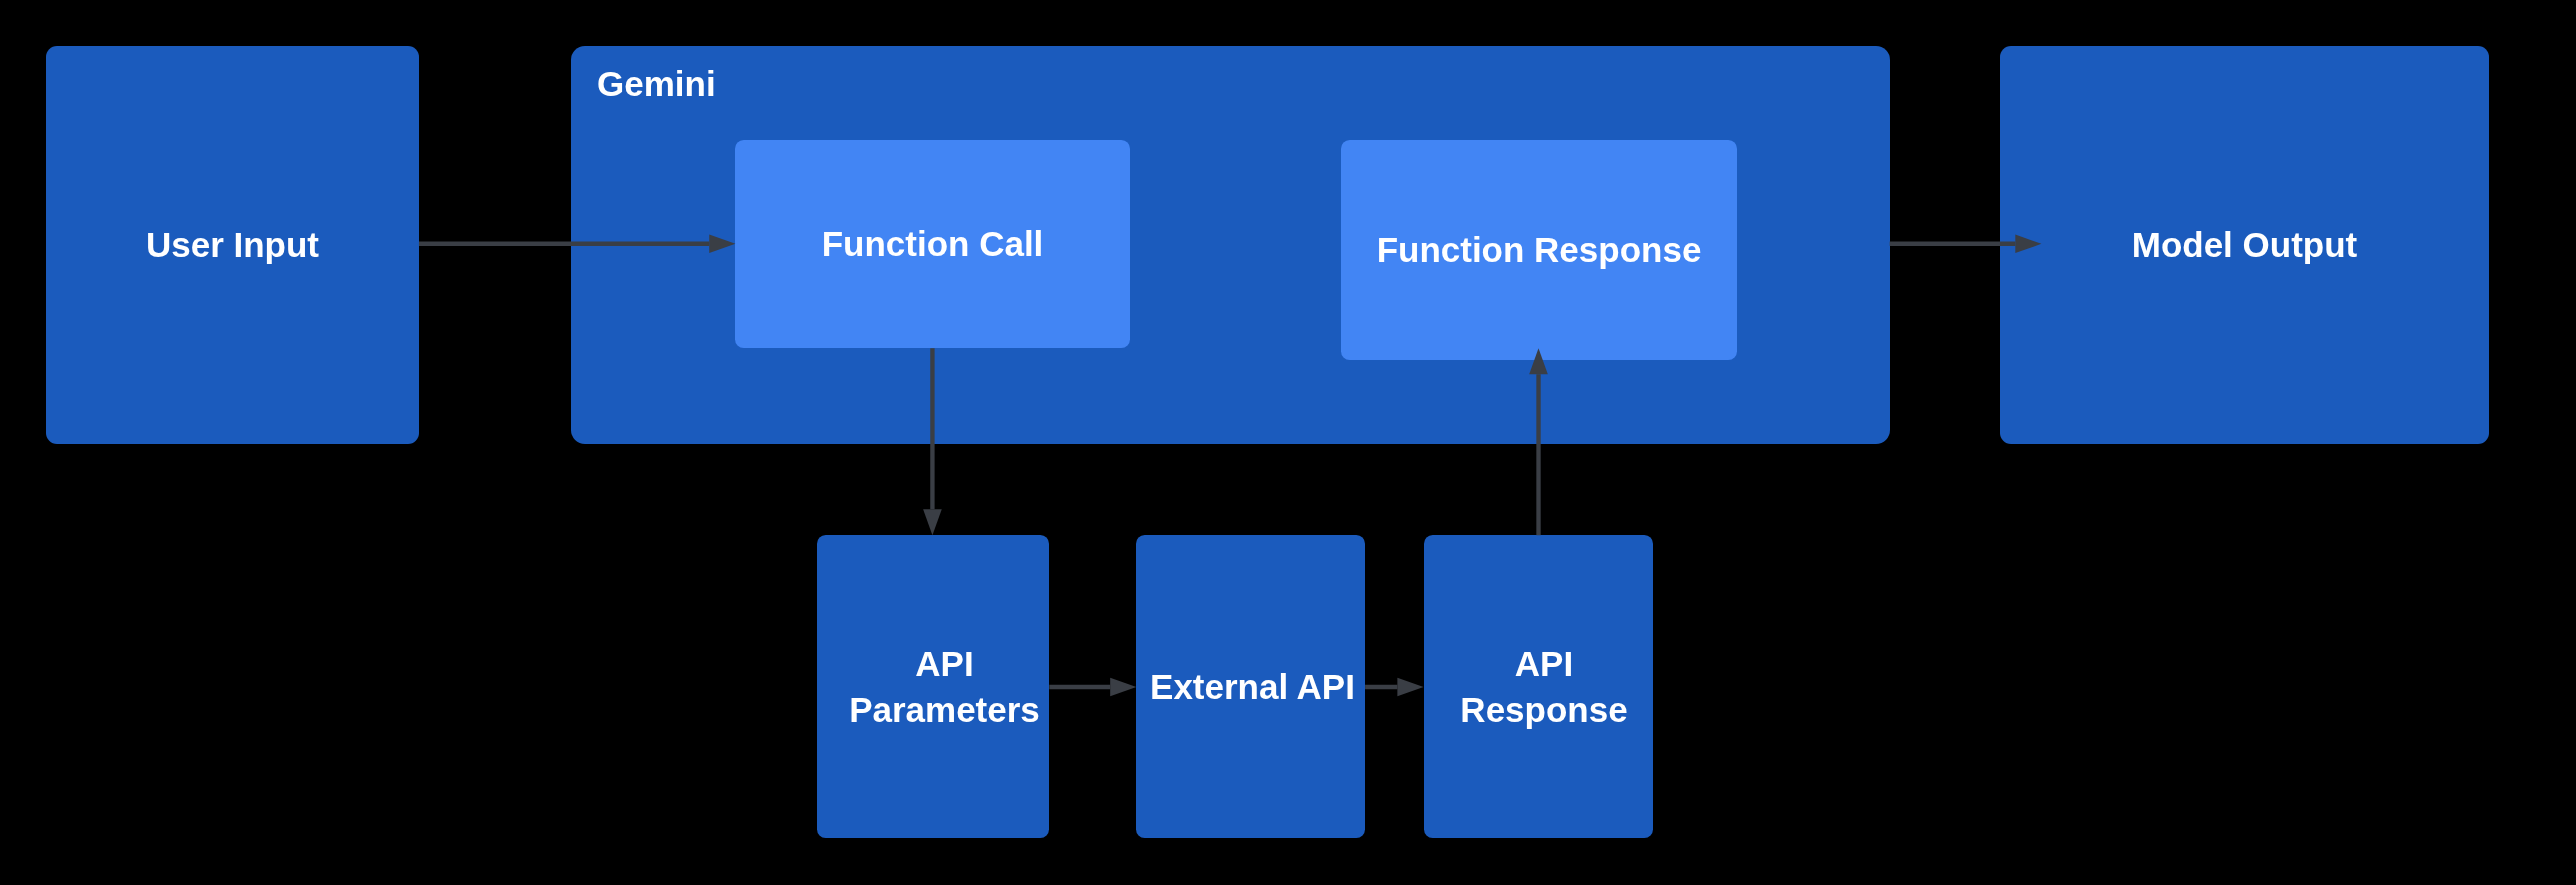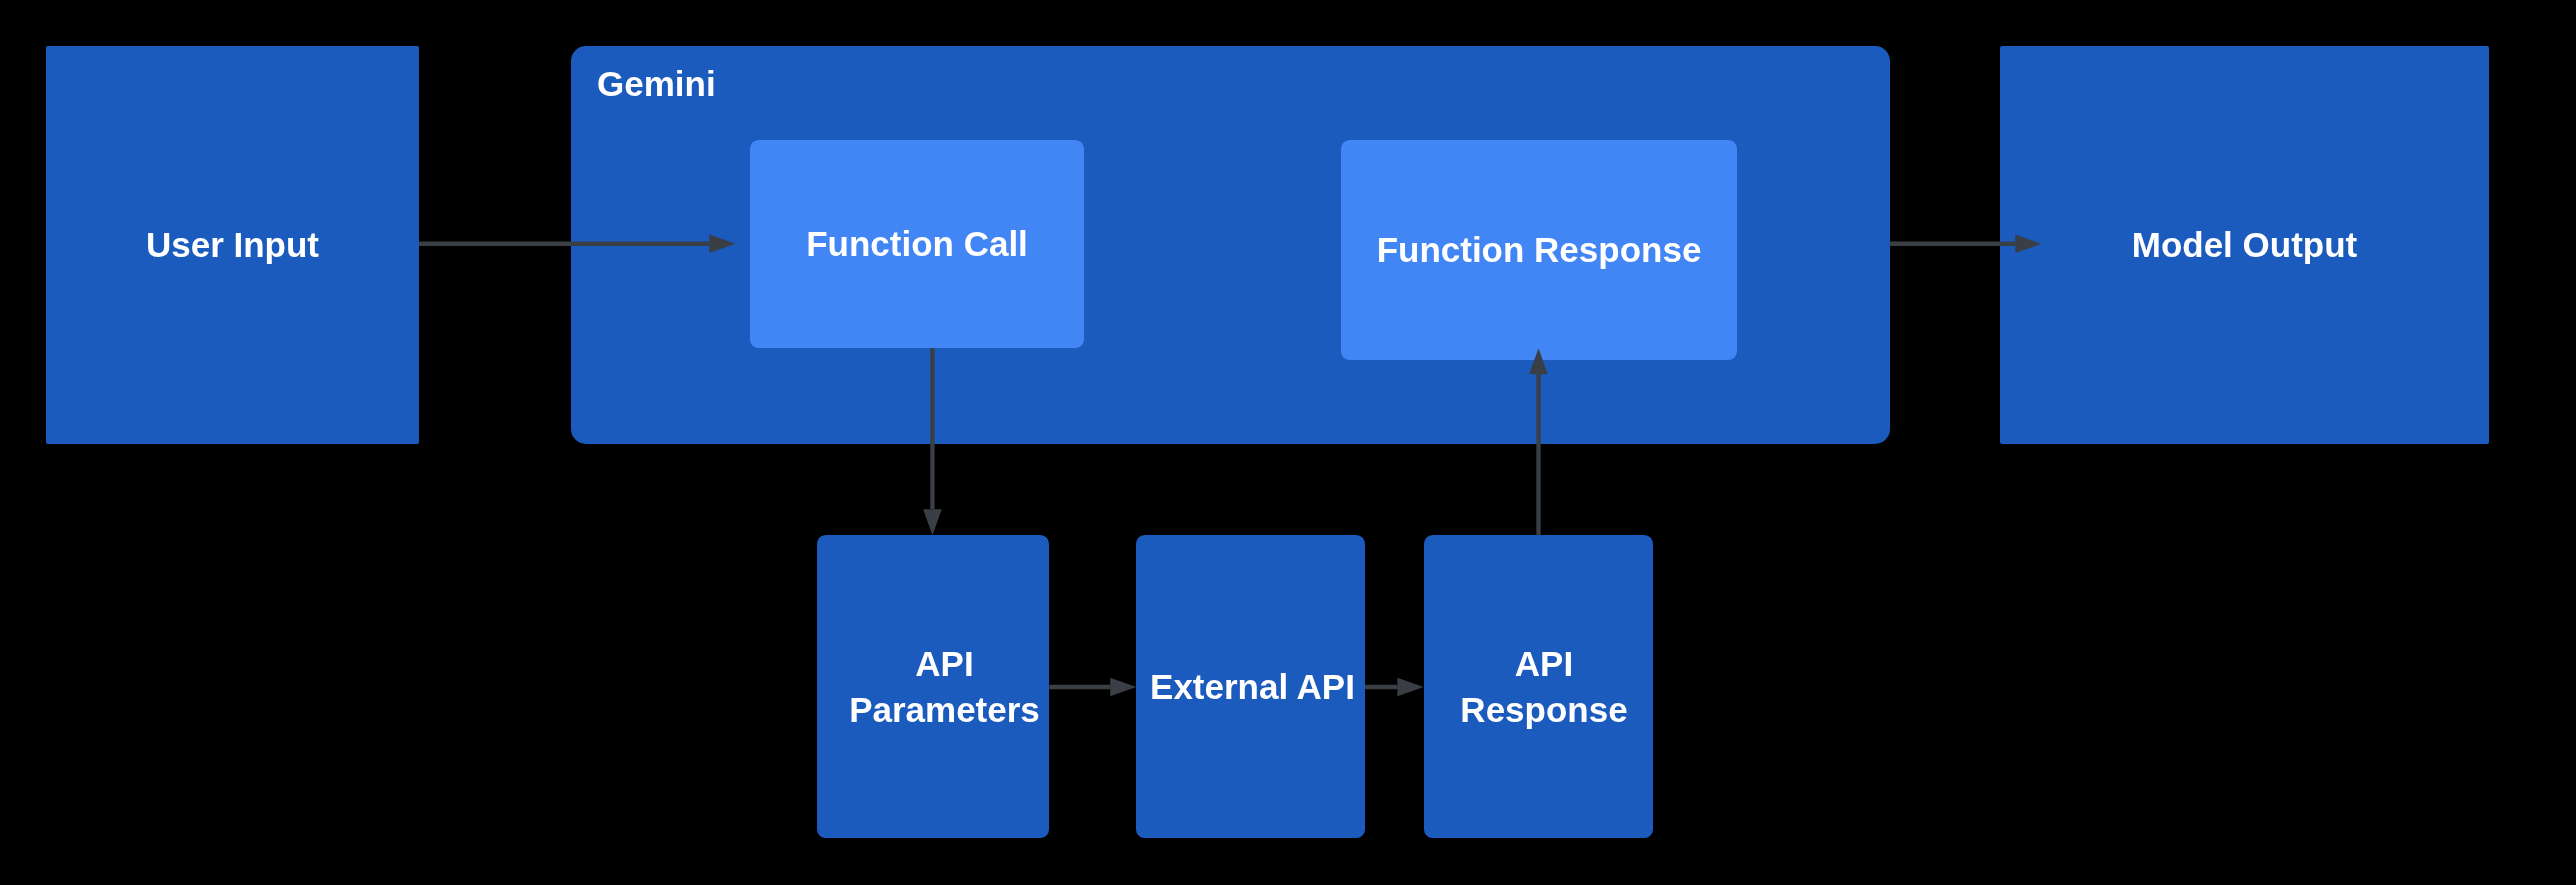--- a/index.html
+++ b/index.html
@@ -8,21 +8,21 @@
     position: relative;
     width: 2576px;
     height: 886px;
     background: var(--background, #000);
     font-family: "Liberation Sans", sans-serif;
     overflow: hidden;
   }
   .node {
     position: absolute;
     background: var(--node, #1b5bbd);
-    border-radius: 2px;
+    border-radius: 11px;
     display: flex;
     align-items: center;
     justify-content: center;
     color: var(--text, #fff);
     font-weight: bold;
     font-size: 35px;
     line-height: 1.3;
     text-align: center;
     padding: 0 5px;
   }
@@ -40,22 +40,22 @@
     position: absolute;
     left: 26px;
     top: 17.4px;
     color: var(--text, #fff);
     font-weight: bold;
     font-size: 35px;
     line-height: 1.2;
   }
   
   .n-user-input   { left: 46px;   top: 46px;  width: 373px; height: 398px; }
-  .g-gemini       { left: 571px;  top: 46px;  width: 1319px; height: 398px; }
-  .n-func-call    { left: 164px;  top: 94px; width: 334px; height: 208px; margin-left: 15px; }  
+  .g-gemini       { left: 571px;  top: 46px;  width: 1319px; height: 398px; border-radius: 14px; }
+  .n-func-call    { left: 164px;  top: 94px; width: 395px; height: 208px; }  
   .n-func-resp    { left: 770px; top: 94px; width: 396px; height: 220px; }  
   .n-model-output { left: 2000px; top: 46px;  width: 489px; height: 398px; }
   .n-api-params   { left: 817px; top: 535px; width: 232px; height: 303px; padding-left: 28px; }
   .n-external-api { left: 1136px; top: 535px; width: 229px; height: 303px; padding-left: 9px; }
   .n-api-resp     { left: 1424px; top: 535px; width: 229px; height: 303px; padding-left: 16px; }
   .edges {
     position: absolute;
     left: 0; top: 0;
     width: 2576px; height: 886px;
     pointer-events: none;

